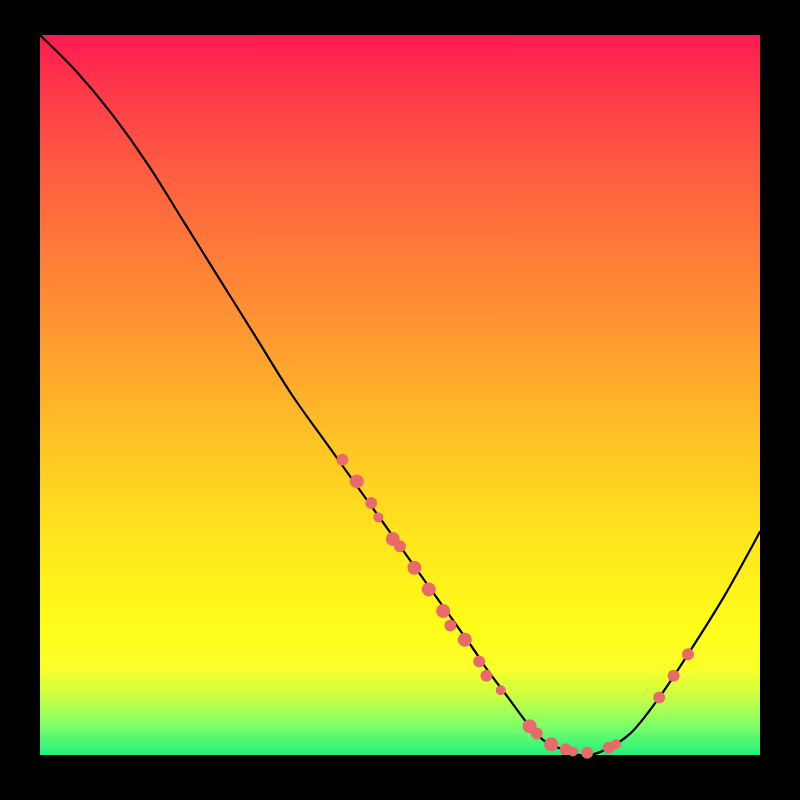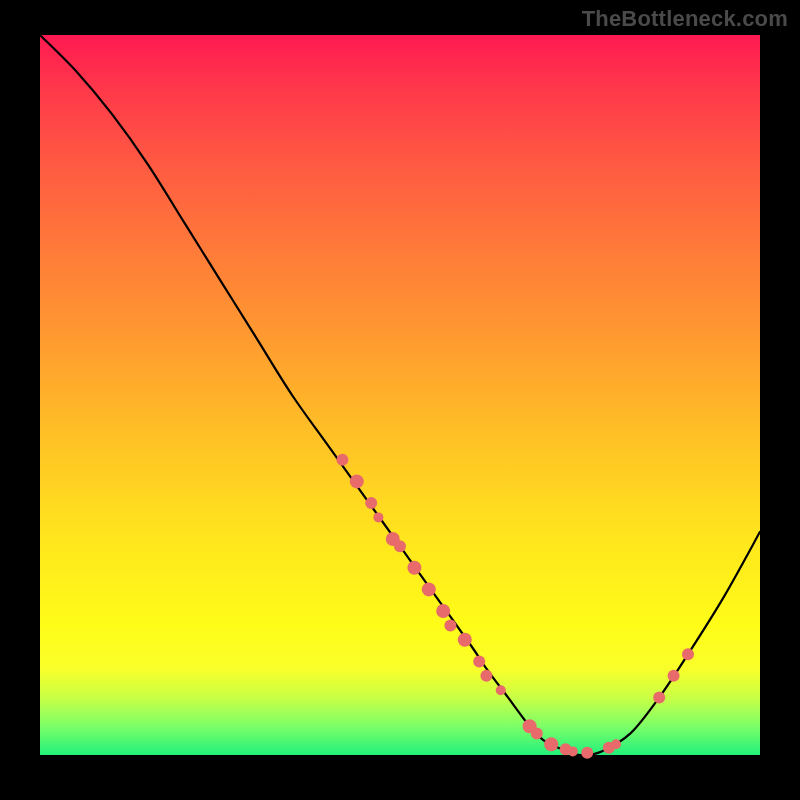--- a/index.html
+++ b/index.html
@@ -58,21 +58,20 @@
     position: absolute;
     left: 40px; top: 755px;
     width: 720px; height: 1px;
     background: #000;
   }
 </style>
 </head>
 <body>
 
 <div class="frame">
-  <div class="watermark">TheBottleneck.com</div>
   <div class="axis-left"></div>
   <div class="axis-bottom"></div>
   <div class="plot">
     <svg class="curve" viewBox="0 0 720 720">
       <path id="curve-path" fill="none" stroke-width="2.2" stroke-linecap="round" stroke-linejoin="round" d="M 0,0 C 6,6 24,22.79999999999999 36,36 C 48,49.20000000000001 60,63.600000000000044 72,79.20000000000005 C 84,94.80000000000005 96,111.60000000000002 108,129.60000000000002 C 120,147.60000000000002 132,168.00000000000006 144,187.20000000000005 C 156,206.40000000000003 168,225.59999999999997 180,244.79999999999995 C 192,263.99999999999994 204,283.20000000000005 216,302.40000000000003 C 228,321.6 239.99999999999997,342 251.99999999999997,360 C 264,378 276,393.59999999999997 288,410.4 C 300,427.2 312,444 324,460.8 C 336,477.6 348,494.40000000000003 360,511.20000000000005 C 372,528 384.00000000000006,544.8000000000001 396.00000000000006,561.6 C 408.00000000000006,578.4 423.6,600 432,612 C 440.4,624 440.4,625.2 446.4,633.6 C 452.4,642 460.8,652.8 468,662.4 C 475.2,672 483.6,684 489.6,691.2 C 495.6,698.4000000000001 499.19999999999993,702 503.99999999999994,705.6 C 508.79999999999995,709.2 512.4,710.4 518.4,712.8 C 524.4,715.1999999999999 532.8,719.4 540,720 C 547.2,720.6 553.2,720 561.6,716.4 C 570,712.8 580.8,707.4 590.4,698.4 C 600,689.4 609.6,675.5999999999999 619.2,662.4 C 628.8000000000001,649.2 637.2,636 648,619.2 C 658.8,602.4000000000001 672,582 684,561.6 C 696,541.2 714,507.6 720,496.8" stroke="#000000"></path>
       <g id="markers">
           <circle cx="302.4" cy="424.8" r="6" fill="#e86a6a"></circle>
           <circle cx="316.8" cy="446.4" r="7" fill="#e86a6a"></circle>
           <circle cx="331.2" cy="468" r="6" fill="#e86a6a"></circle>
           <circle cx="338.4" cy="482.4" r="5" fill="#e86a6a"></circle>

